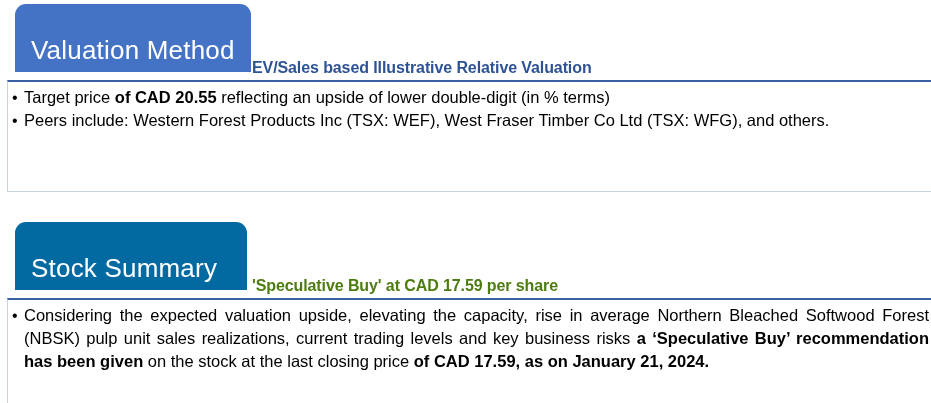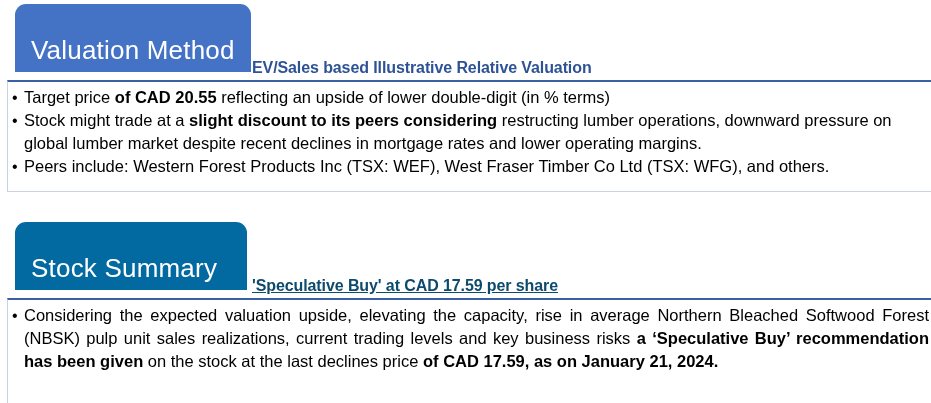--- a/index.html
+++ b/index.html
@@ -120,31 +120,30 @@
 <div class="page">
 
   <div class="section" id="section-valuation">
     <div class="section-head">
       <div class="badge" style="background: rgb(68, 114, 196);">Valuation Method</div>
       <div class="head-title" style="color: rgb(46, 83, 149);">EV/Sales based Illustrative Relative Valuation</div>
     </div>
     <div class="body-box" style="border-color: rgb(59, 95, 164) rgb(201, 211, 228) rgb(201, 211, 228);">
       <ul class="bullets">
         <li><span>Target price </span><b>of CAD 20.55</b><span> reflecting an upside of lower double-digit (in % terms)</span></li>
-        <li><span>Stock might trade at a </span><b>slight discount to its peers considering</b><span>  restructing lumber operations, downward pressure on global lumber market despite recent declines in mortgage rates and lower operating margins.</span></li>
         <li><span>Peers include: Western Forest Products Inc (TSX: WEF), West Fraser Timber Co Ltd (TSX: WFG), and others.</span></li>
       </ul>
     </div>
   </div>
 
   <div class="section" id="section-stock">
     <div class="section-head">
       <div class="badge" style="background: #0369a1;">Stock Summary</div>
-      <div class="head-title" style="color: #0c4a6e; text-decoration: underline;">'Speculative Buy' at CAD 17.59 per share</div>
+      <div class="head-title" style="color: #4d7c0f;">'Speculative Buy' at CAD 17.59 per share</div>
     </div>
     <div class="body-box" style="border-color: rgb(59, 95, 164) rgb(201, 211, 228) rgb(201, 211, 228);">
       <ul class="bullets">
-        <li class="justify"><span>Considering the expected valuation upside, elevating the capacity, rise in average Northern Bleached Softwood Forest (NBSK) pulp unit sales realizations, current trading levels and key business risks </span><b>a ‘Speculative Buy’ recommendation has been given</b><span> on the stock at the last declines price </span><b>of CAD 17.59, as on January 21, 2024.</b></li>
+        <li class="justify"><span>Considering the expected valuation upside, elevating the capacity, rise in average Northern Bleached Softwood Forest (NBSK) pulp unit sales realizations, current trading levels and key business risks </span><b>a ‘Speculative Buy’ recommendation has been given</b><span> on the stock at the last closing price </span><b>of CAD 17.59, as on January 21, 2024.</b></li>
       </ul>
     </div>
   </div>
 
 </div>
 
 </body></html>

